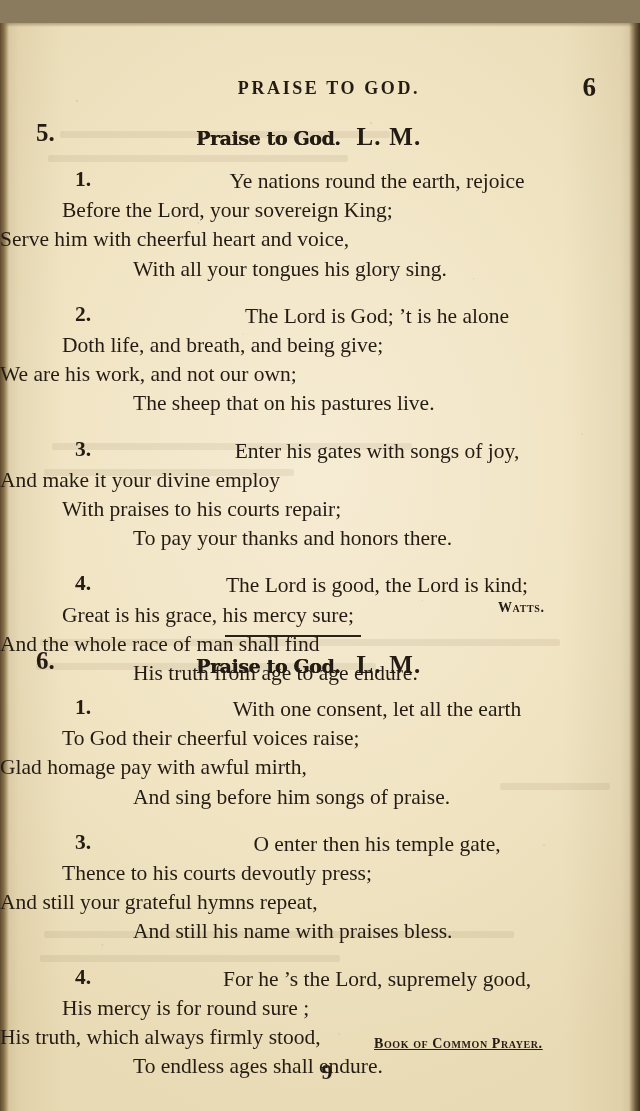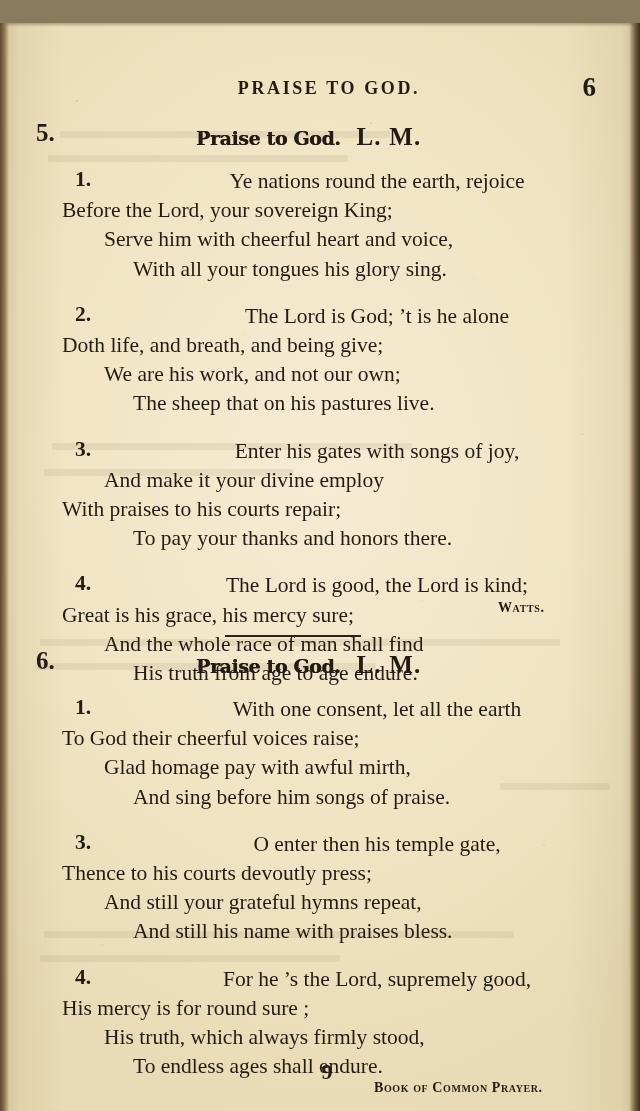--- a/index.html
+++ b/index.html
@@ -170,21 +170,21 @@
   }
   .verse-line {
     position: relative;
     font-size: 21.5px;
     line-height: 29.2px;
     white-space: pre;
   }
   
   .verse-line.i0 { padding-left: 114px; text-align: center; }
   .verse-line.i1 { padding-left: 62px; }
-  .verse-line.i2 { padding-left: 104px; }
+  .verse-line.i2 { }
   .verse-line.i3 { padding-left: 133px; }
 
   .verse-num {
     position: absolute;
     left: 75px;
     top: 0;
     font-weight: 700;
     font-size: 21.5px;
   }
 
@@ -318,18 +318,18 @@
       <div class="verse" style="margin-top:18px;">
         <div class="verse-num">4.</div>
         <div class="verse-line i0">For he ’s the Lord, supremely good,</div>
         <div class="verse-line i1">His mercy is for round sure ;</div>
         <div class="verse-line i2">His truth, which always firmly stood,</div>
         <div class="verse-line i3">To endless ages shall endure.</div>
       </div>
 
     </div>
 
-    <div class="attribution" style="left:374px; top:1057px;">Book of Common Prayer.</div>
+    <div class="attribution" style="left:374px; top:1013px;text-decoration:underline;">Book of Common Prayer.</div>
 
     <div class="folio-bottom" style="top:1036px;">9</div>
 
   </div>
 </div>
 
 </body></html>

